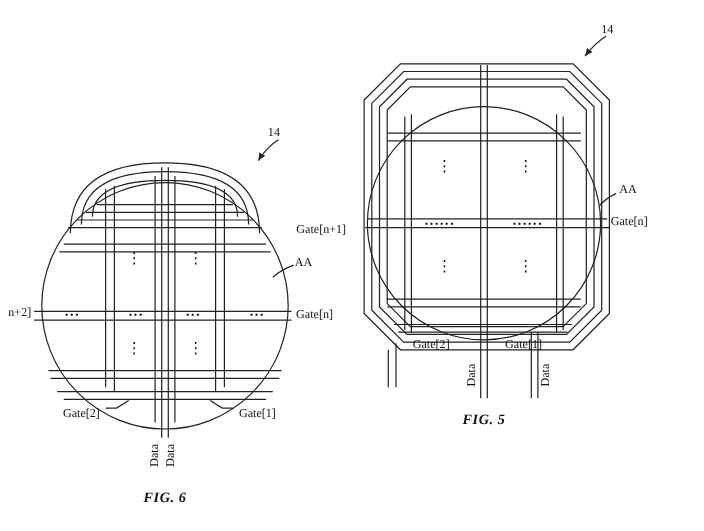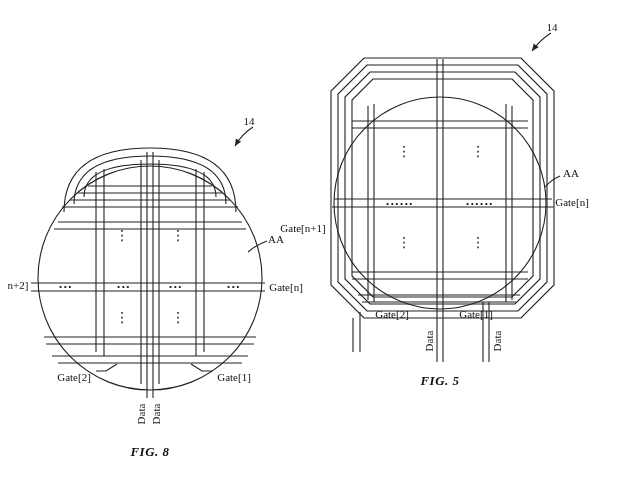--- a/index.html
+++ b/index.html
@@ -105,34 +105,34 @@
   </svg>
 
   <div class="lbl ref" style="left:249px; top:121px;">14</div>
   <div class="lbl" style="left:276px; top:239px;">AA</div>
   <div class="lbl" style="left:18px;  top:285px;">n+2]</div>
   <div class="lbl" style="left:286px; top:287px;">Gate[n]</div>
   <div class="lbl" style="left:74px;  top:377px;">Gate[2]</div>
   <div class="lbl" style="left:234px; top:377px;">Gate[1]</div>
   <div class="lbl vert" style="left:141px; top:414px;">Data</div>
   <div class="lbl vert" style="left:156px; top:414px;">Data</div>
-  <div class="lbl caption" style="left:150px; top:452px;">FIG. 8</div>
+  <div class="lbl caption" style="left:150px; top:452px;">FIG. 6</div>
 
   <div class="lbl dots vdots" style="left:122px; top:236px;">⋮</div>
   <div class="lbl dots vdots" style="left:178px; top:236px;">⋮</div>
   <div class="lbl dots vdots" style="left:122px; top:318px;">⋮</div>
   <div class="lbl dots vdots" style="left:178px; top:318px;">⋮</div>
   <div class="lbl dots hdots3" style="left:66px;  top:287px;">•••</div>
   <div class="lbl dots hdots3" style="left:124px; top:287px;">•••</div>
   <div class="lbl dots hdots3" style="left:176px; top:287px;">•••</div>
   <div class="lbl dots hdots3" style="left:234px; top:287px;">•••</div>
 
   <div class="lbl ref" style="left:552px; top:27px;">14</div>
   <div class="lbl" style="left:571px; top:173px;">AA</div>
-  <div class="lbl" style="left:303px; top:209px;margin-top:19px;">Gate[n+1]</div>
+  <div class="lbl" style="left:292px; top:209px;">Gate[n+1]</div>
   <div class="lbl" style="left:572px; top:202px;">Gate[n]</div>
   <div class="lbl" style="left:392px; top:314px;">Gate[2]</div>
   <div class="lbl" style="left:476px; top:314px;">Gate[1]</div>
   <div class="lbl vert" style="left:429px; top:341px;">Data</div>
   <div class="lbl vert" style="left:497px; top:341px;">Data</div>
   <div class="lbl caption" style="left:440px; top:381px;">FIG. 5</div>
 
   <div class="lbl dots vdots" style="left:404px; top:152px;">⋮</div>
   <div class="lbl dots vdots" style="left:478px; top:152px;">⋮</div>
   <div class="lbl dots vdots" style="left:404px; top:243px;">⋮</div>

